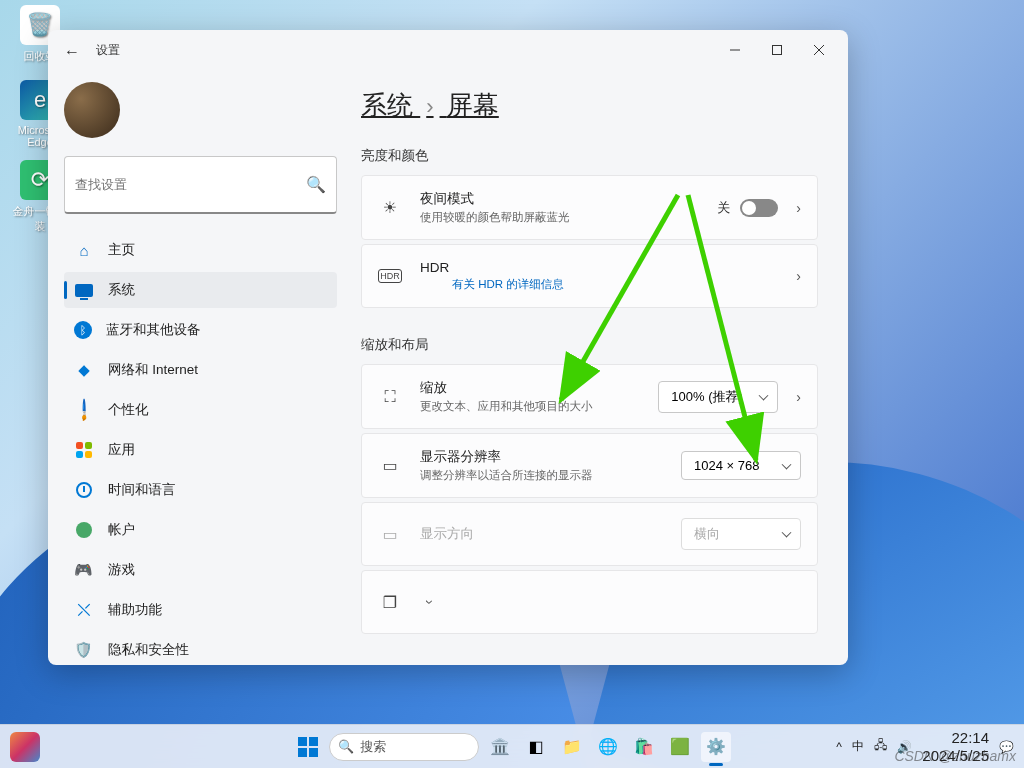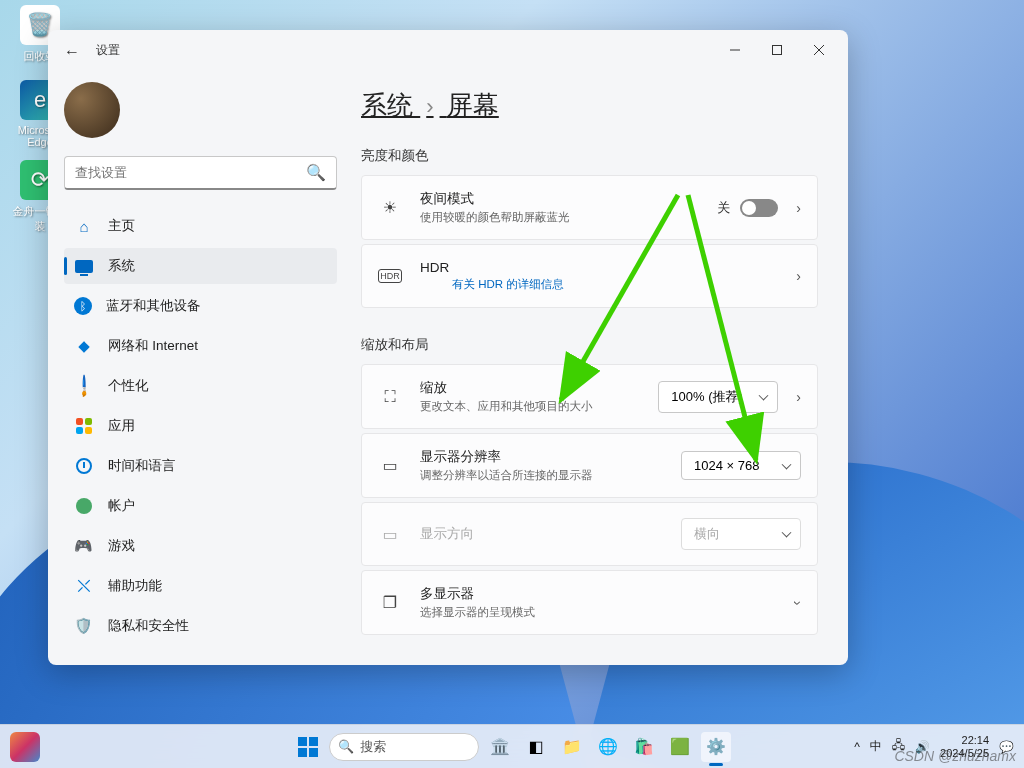--- a/index.html
+++ b/index.html
@@ -18,21 +18,21 @@
 .titlebar .back { width: 32px; height: 32px; display: flex; align-items: center; justify-content: center; font-size: 16px; color: #333; }
 .titlebar .title { margin-left: 8px; font-size: 12px; color: #333; }
 .titlebar .spacer { flex: 1; }
 .titlebar .winbtn { width: 42px; height: 28px; display: flex; align-items: center; justify-content: center; color: #333; }
 .winbtn svg { width: 10px; height: 10px; }
 
 .window-body { flex: 1; display: flex; overflow: hidden; }
 .sidebar { width: 295px; padding: 0 6px 0 16px; display: flex; flex-direction: column; }
 .profile { display: flex; align-items: center; margin: 12px 0 18px 0; }
 .avatar { width: 56px; height: 56px; border-radius: 50%; background: radial-gradient(circle at 30% 30%, #8a6d4a, #3a2a1a); }
-.search-box { display: flex; align-items: center; background: #fff; border: 1px solid #c8c8c8; border-bottom: 2px solid #888; border-radius: 4px; padding: 6px 10px; margin-bottom: 18px; }
+.search-box { display: flex; align-items: center; background: #fff; border: 1px solid #c8c8c8; border-bottom: 2px solid #888; border-radius: 4px; padding: 18px 10px; margin-bottom: 18px; }
 .search-box input { flex: 1; border: none; outline: none; font-size: 13px; background: transparent; }
 .search-box .mag { color: #555; }
 
 .nav { flex: 1; overflow-y: auto; }
 .nav-item { display: flex; align-items: center; height: 36px; padding: 0 10px; border-radius: 4px; font-size: 13.5px; color: #222; margin-bottom: 4px; cursor: default; position: relative; }
 .nav-item.selected { background: #e9ebee; }
 .nav-item.selected::before { content: ""; position: absolute; left: 0; top: 9px; width: 3px; height: 18px; background: #0067c0; border-radius: 2px; }
 .nav-icon { width: 20px; height: 20px; margin-right: 14px; display: flex; align-items: center; justify-content: center; font-size: 15px; }
 
 .content { flex: 1; padding: 8px 30px 0 18px; overflow-y: auto; }
@@ -64,21 +64,21 @@
 .taskbar { position: absolute; left: 0; right: 0; bottom: 0; height: 44px; background: rgba(235,240,248,0.9); backdrop-filter: blur(10px); display: flex; align-items: center; border-top: 1px solid rgba(0,0,0,0.08); }
 .tb-left { position: absolute; left: 10px; display: flex; align-items: center; }
 .tb-widget { width: 30px; height: 30px; background: linear-gradient(135deg,#e84,#c36,#48c); border-radius: 6px; }
 .tb-center { margin: 0 auto; display: flex; align-items: center; gap: 6px; }
 .tb-icon { width: 30px; height: 30px; display: flex; align-items: center; justify-content: center; border-radius: 4px; }
 .tb-icon.active { background: rgba(255,255,255,0.6); position: relative; }
 .tb-icon.active::after { content:""; position:absolute; bottom:-4px; left:50%; transform:translateX(-50%); width:14px; height:3px; background:#0067c0; border-radius:2px; }
 .tb-search { display: flex; align-items: center; background: #fff; border: 1px solid #ccc; border-radius: 16px; padding: 4px 14px 4px 8px; font-size: 13px; color: #555; gap: 6px; width: 150px; }
 .tb-right { position: absolute; right: 10px; display: flex; align-items: center; gap: 10px; font-size: 12px; color: #222; }
 .tb-tray { display:flex; align-items:center; gap:10px; }
-.tb-clock { text-align: right; line-height: 1.15; font-size: 11px; }
+.tb-clock { text-align: right; line-height: 1.15; font-size: 15px; }
 .watermark { position: absolute; right: 8px; bottom: 4px; font-size: 14px; color: rgba(60,60,60,0.55); font-style: italic; }
 
 .ic-home { color: #0067c0; }
 .ic-system { width:18px; height:13px; background:#0067c0; border-radius:2px; position:relative; }
 .ic-system::after { content:""; position:absolute; bottom:-3px; left:5px; width:8px; height:2px; background:#0067c0; }
 .ic-bt { width:18px; height:18px; background:#0078d4; border-radius:50%; color:#fff; font-size:11px; }
 .ic-wifi { color:#0078d4; }
 .ic-brush { transform: rotate(-45deg); }
 .ic-apps { display:grid; grid-template-columns:1fr 1fr; gap:2px; width:16px; height:16px; }
 .ic-apps span { background:#0078d4; border-radius:2px; }
@@ -277,24 +277,20 @@
           </div>
           <div class="card-ctl">
             <div class="dropdown disabled">横向</div>
           </div>
         </div>
       </div>
 
       <div class="card">
         <div class="card-row">
           <div class="card-icon">❐</div>
-          <div class="card-text">
-            <div class="card-title">多显示器</div>
-            <div class="card-sub">选择显示器的呈现模式</div>
-          </div>
           <div class="card-ctl">
               <span class="chev-right" style="transform:rotate(90deg);display:inline-block">›</span>
             </div>
         </div>
       </div>
     </div>
   </div>
 </div>
 
 <svg class="arrow-overlay" style="left:48px;top:30px" width="800" height="635">

